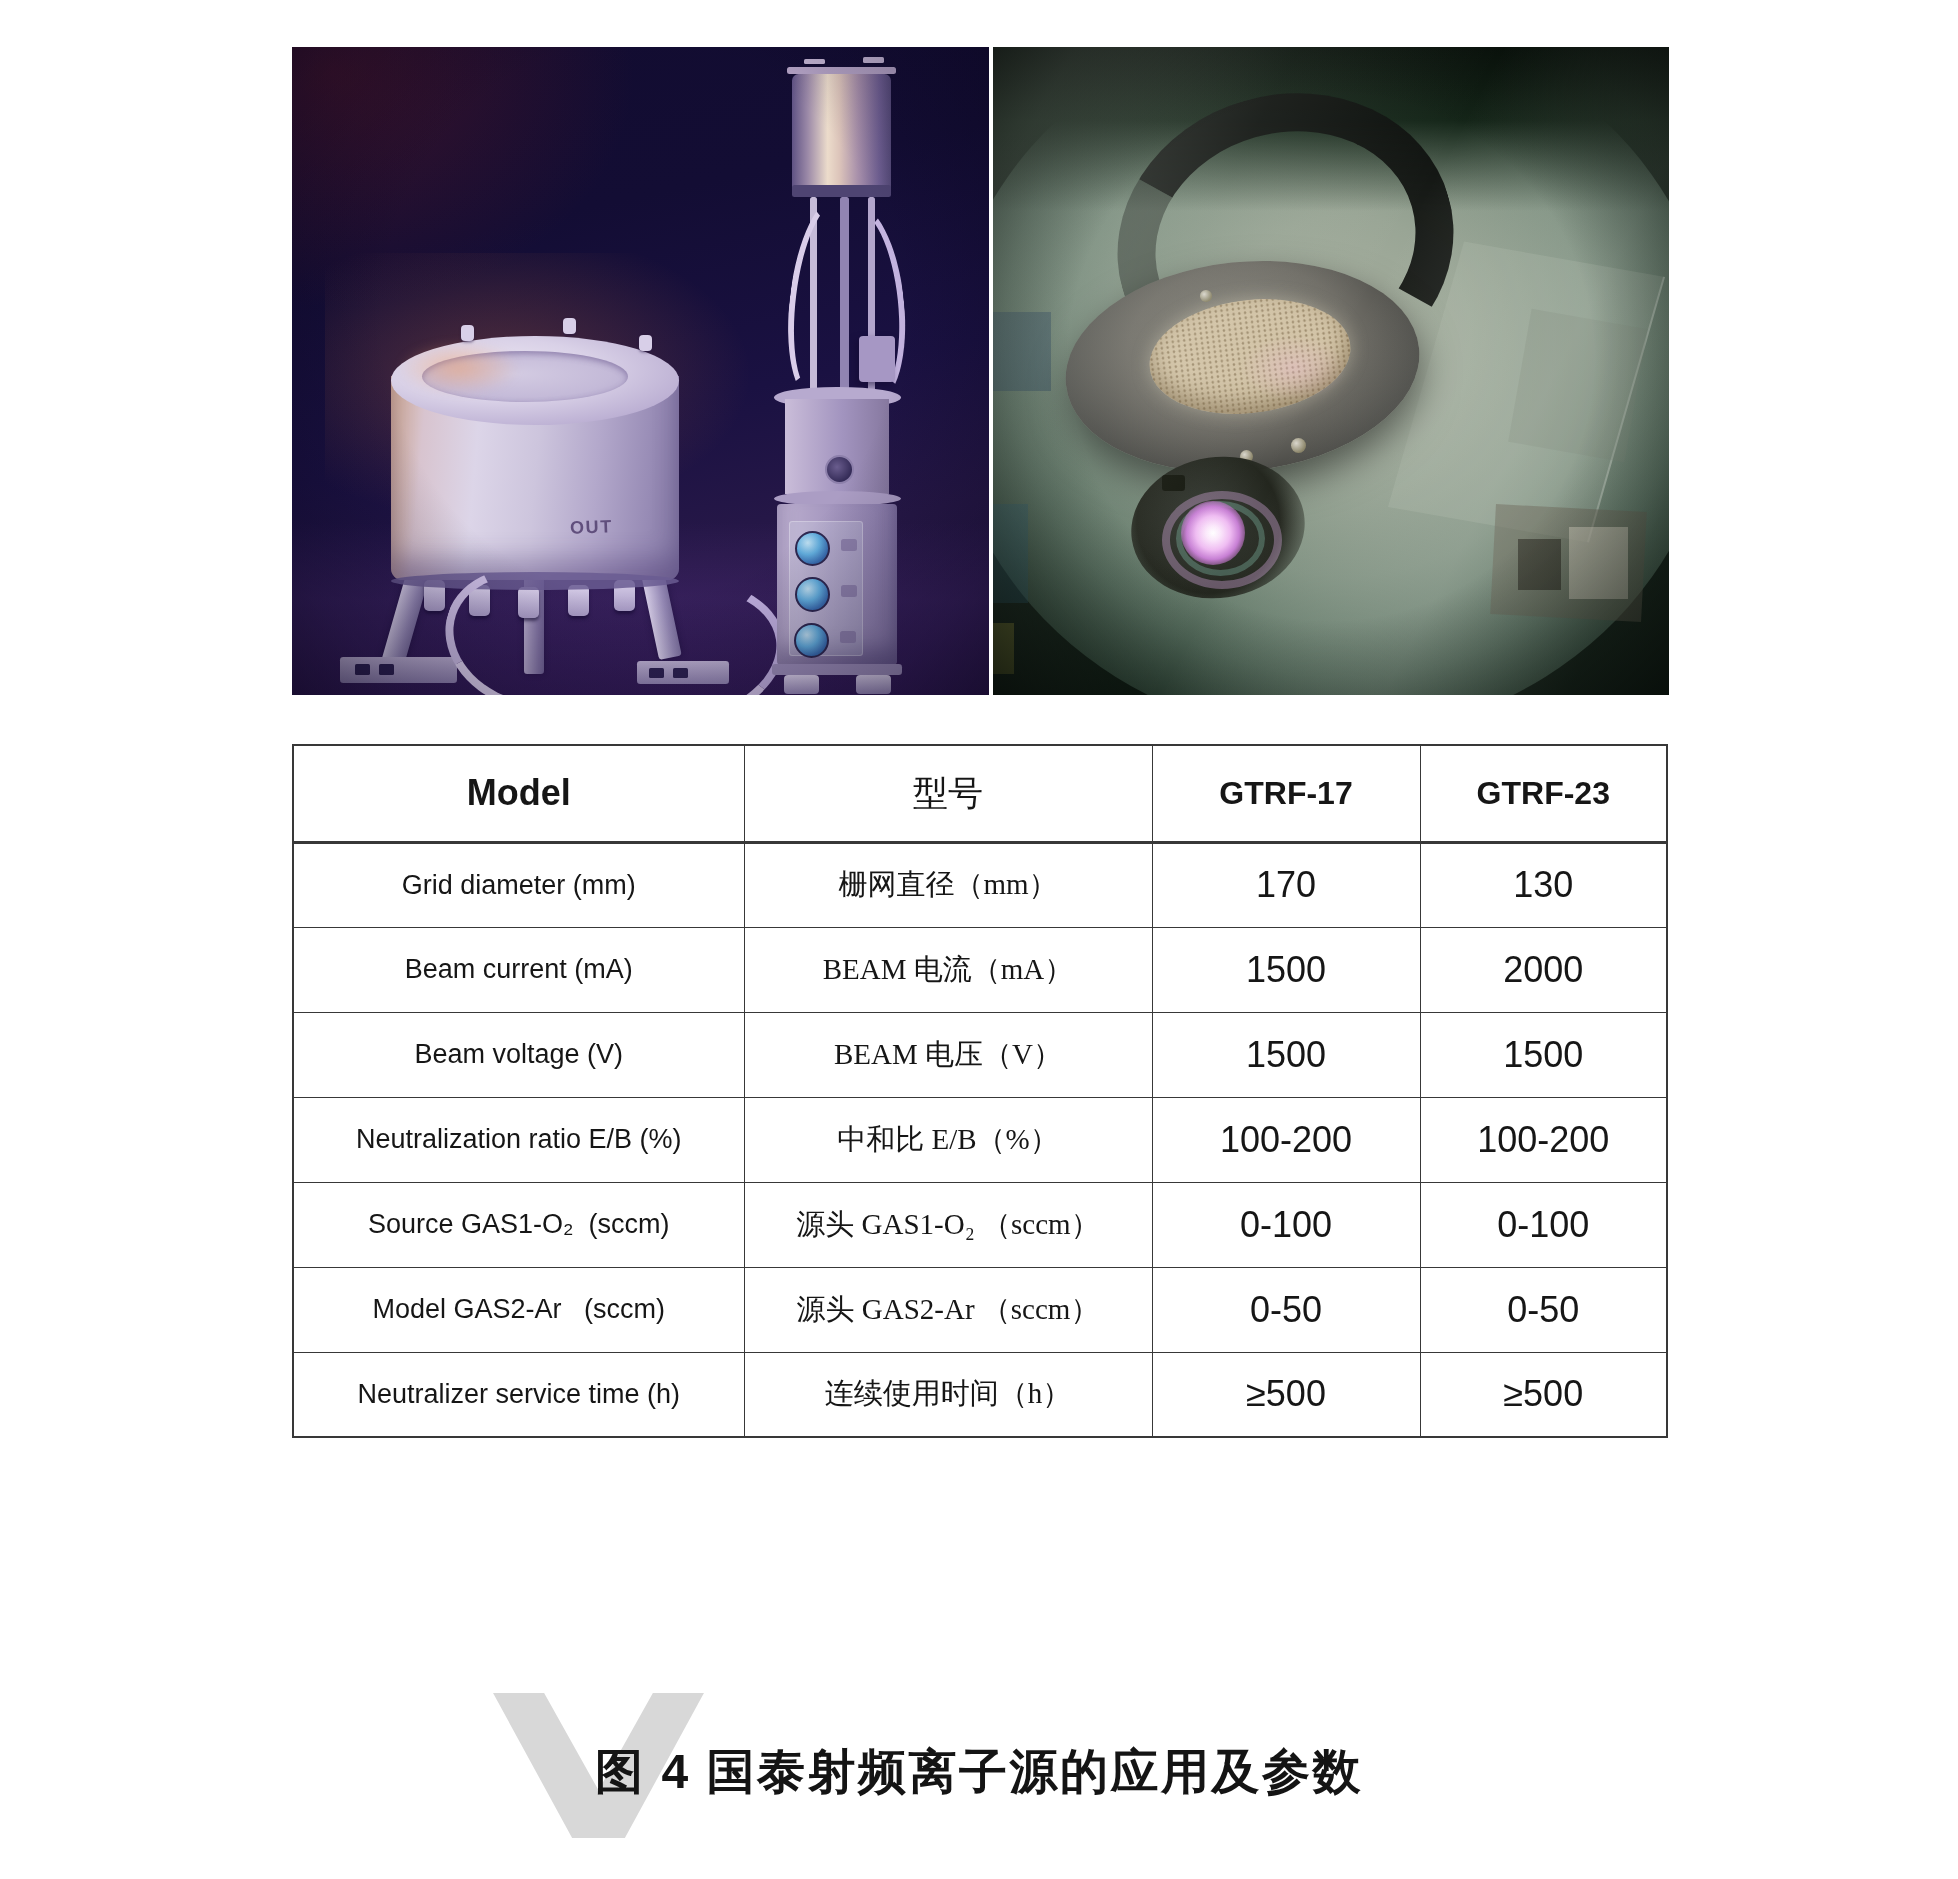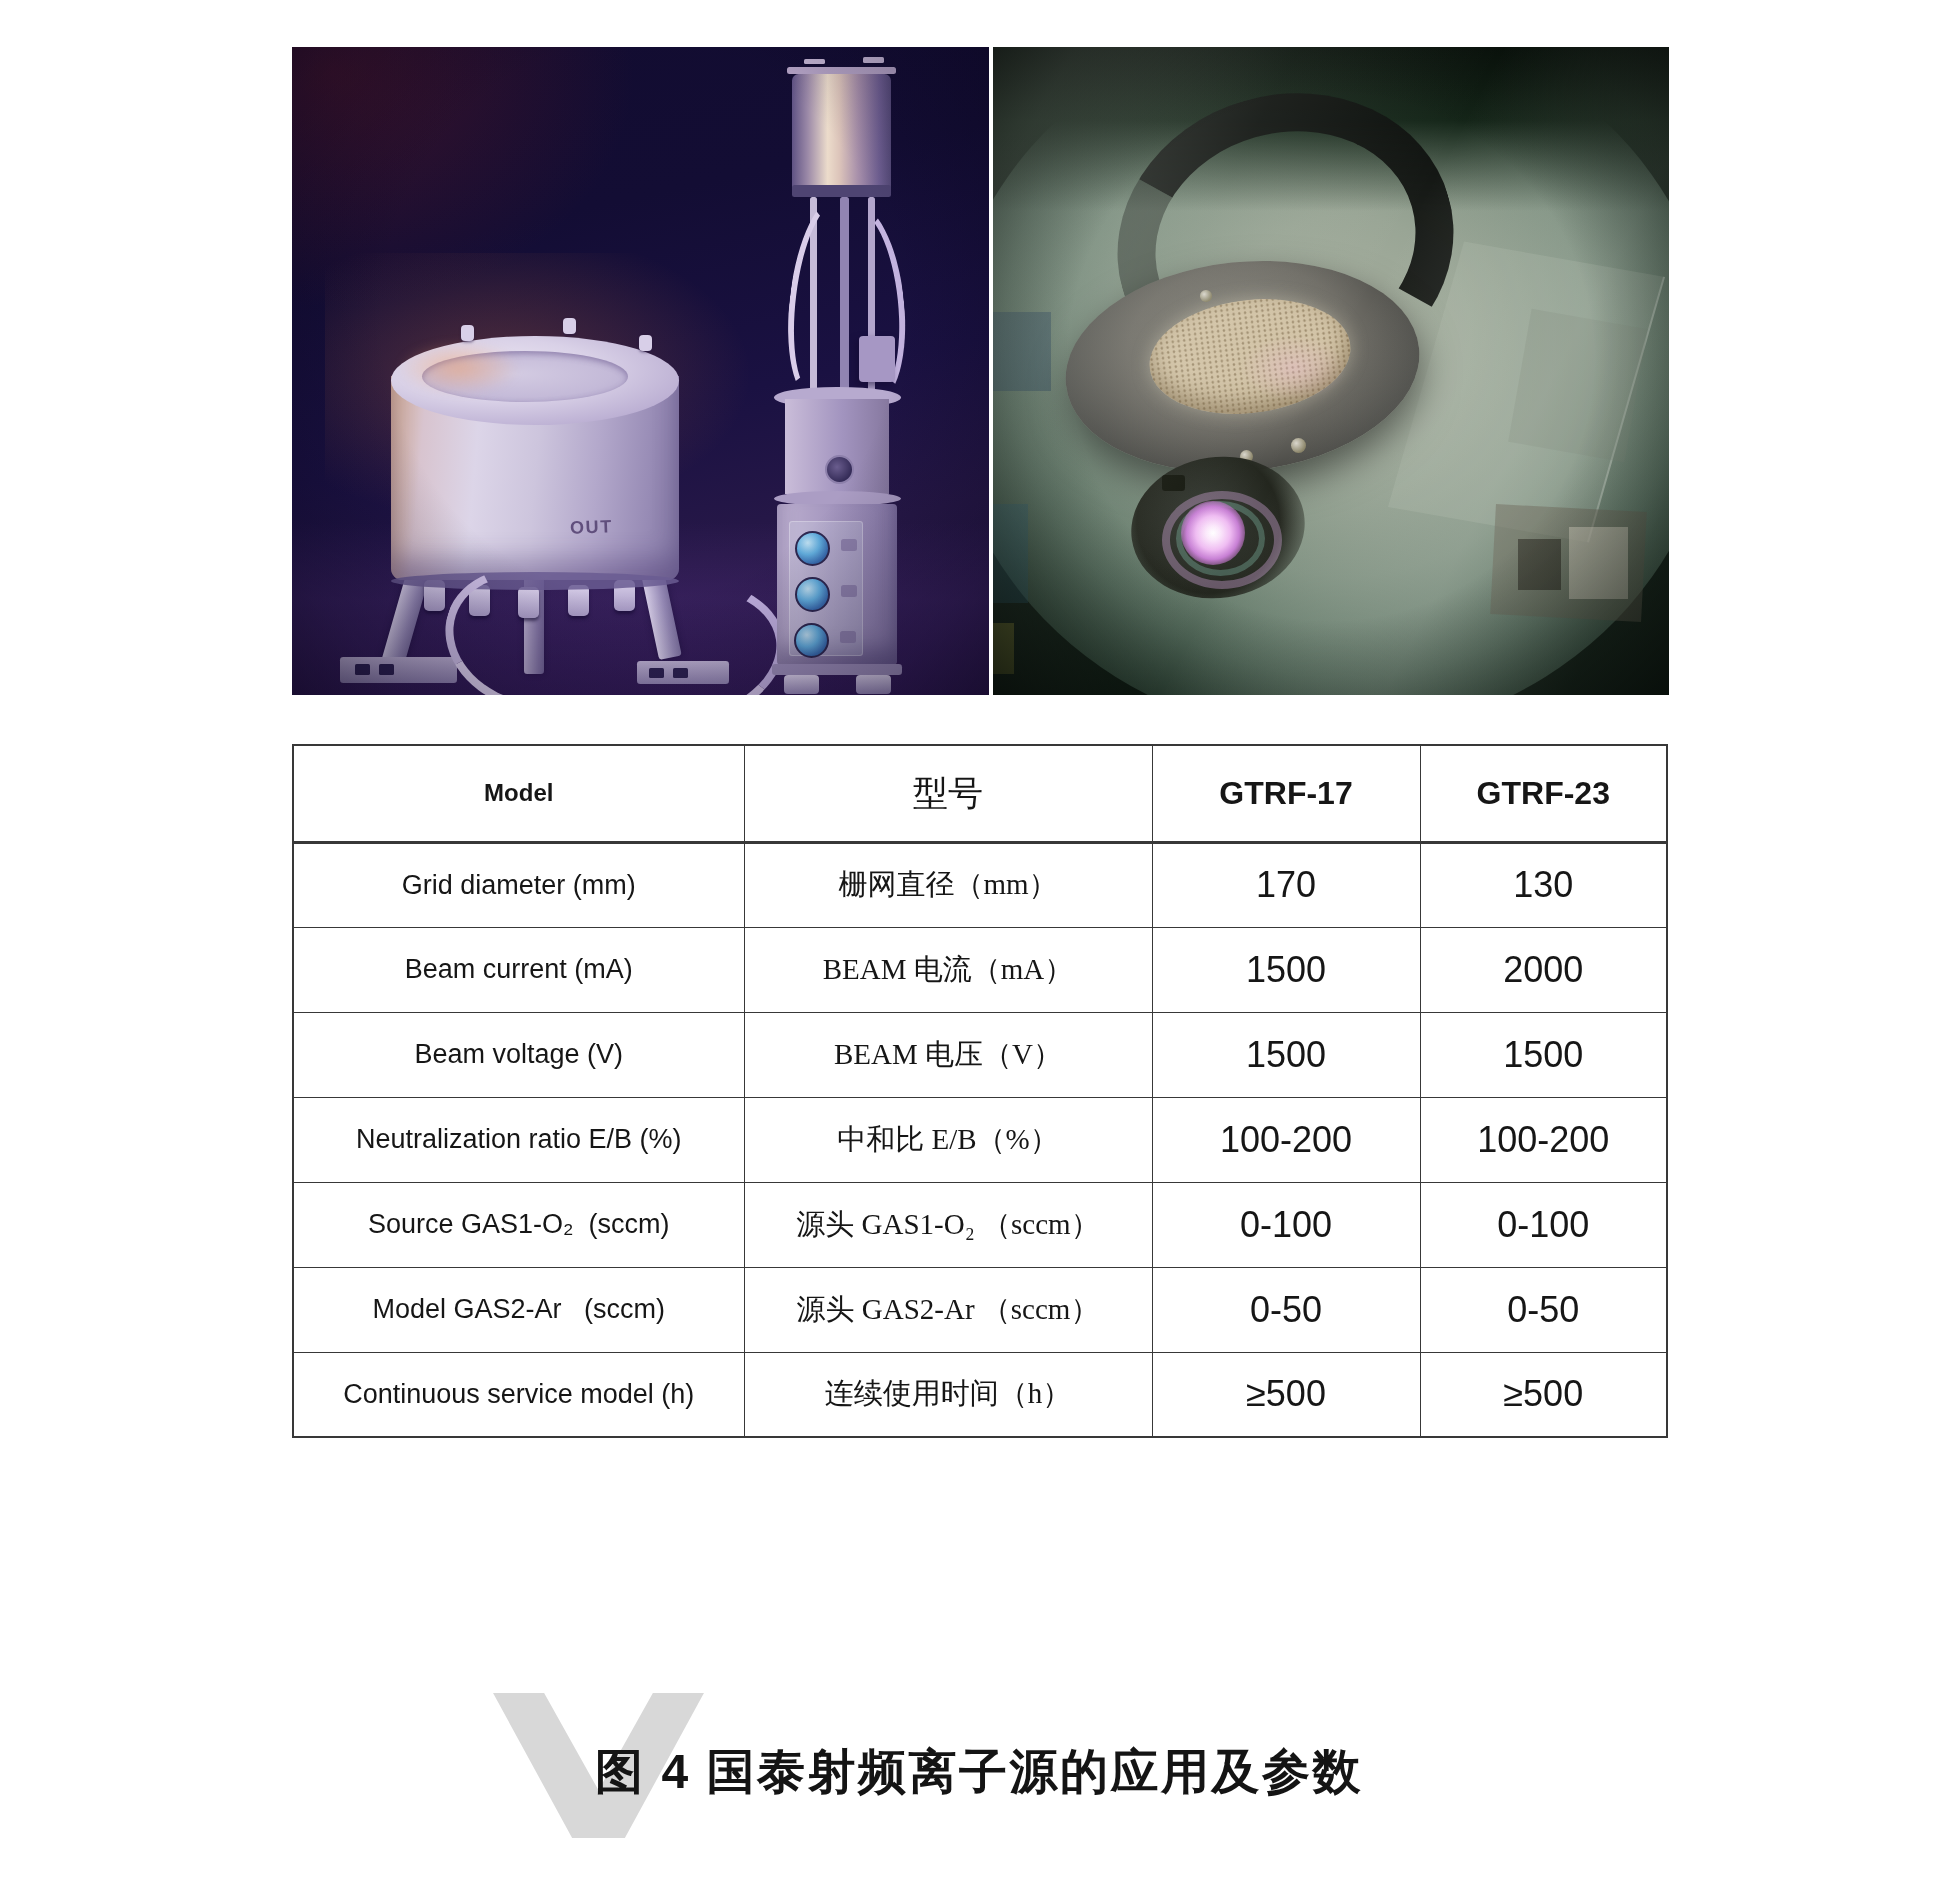--- a/index.html
+++ b/index.html
@@ -101,21 +101,21 @@
   .spec-table{position:absolute;left:292px;top:744px;width:1373px;border-collapse:collapse;table-layout:fixed;
               background:#ffffff;}
   .spec-table,.spec-table th,.spec-table td{border:1.6px solid #383838;}
   .spec-table{border-width:2.5px;}
   .spec-table thead th{border-bottom-width:3.3px;}
   .spec-table th,.spec-table td{text-align:center;vertical-align:middle;padding:0;white-space:pre-wrap;}
   .spec-table thead tr{height:97px;}
   .spec-table tbody tr{height:85px;}
   .h-en{font-family:"Liberation Sans",sans-serif;font-weight:bold;font-size:32px;}
   .h-zh{font-family:"Liberation Serif",serif;font-weight:normal;font-size:35px;}
-  .h-model{font-family:"Liberation Sans",sans-serif;font-weight:bold;font-size:24px;}
+  .h-model{font-family:"Liberation Sans",sans-serif;font-weight:bold;font-size:36px;}
   .c-en{font-family:"Liberation Sans",sans-serif;font-size:27px;}
   .c-zh{font-family:"Liberation Serif",serif;font-size:29px;}
   .c-val{font-family:"Liberation Sans",sans-serif;font-size:36px;}
 
   
   .caption{position:absolute;left:0;top:1740px;width:1958px;text-align:center;
            font-family:"Liberation Sans",sans-serif;font-weight:bold;font-size:48px;color:#141414;letter-spacing:2.5px;}
   .watermark{position:absolute;left:493px;top:1693px;width:211px;height:145px;}
 </style>
 </head>
@@ -261,21 +261,21 @@
         <td class="c-val">0-100</td>
         <td class="c-val">0-100</td>
       </tr>
       <tr>
         <td class="c-en">Model GAS2-Ar   (sccm)</td>
         <td class="c-zh">源头 GAS2-Ar （sccm）</td>
         <td class="c-val">0-50</td>
         <td class="c-val">0-50</td>
       </tr>
       <tr>
-        <td class="c-en">Continuous service model (h)</td>
+        <td class="c-en">Neutralizer service time (h)</td>
         <td class="c-zh">连续使用时间（h）</td>
         <td class="c-val">≥500</td>
         <td class="c-val">≥500</td>
       </tr>
     </tbody>
   </table>
 
   <div class="watermark">
     <svg width="211" height="145" viewBox="0 0 256 176" xmlns="http://www.w3.org/2000/svg">
       <polygon points="0,0 62,0 128,118 194,0 256,0 160,176 96,176" fill="#d8d8d8"></polygon>

